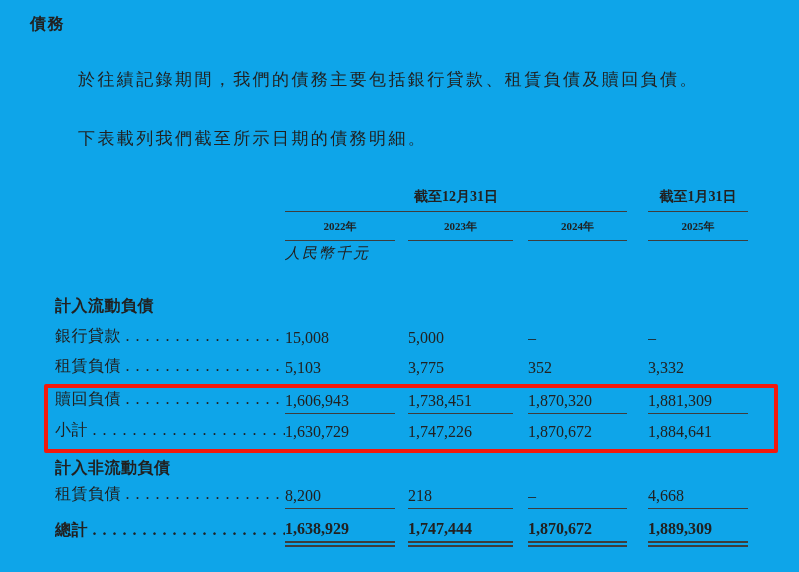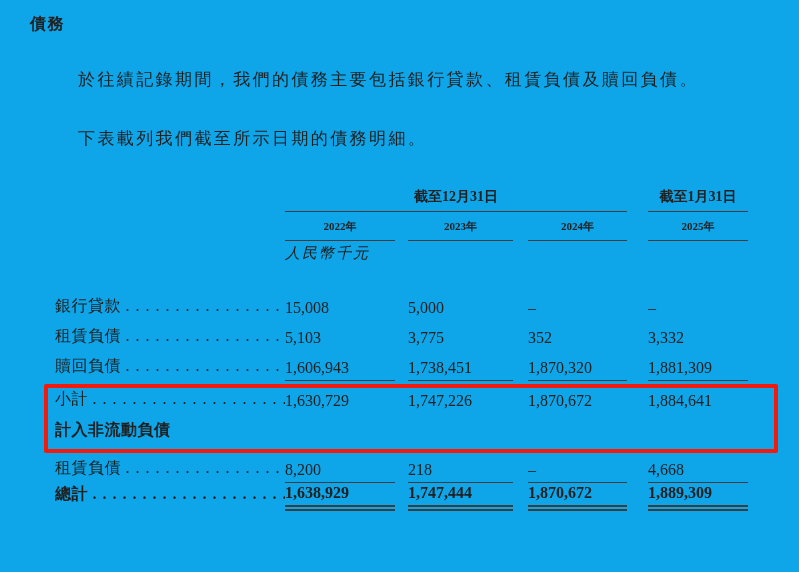--- a/index.html
+++ b/index.html
@@ -89,20 +89,23 @@
       </tr>
       <tr class="unit-row">
         <td></td>
         <td class="unit" colspan="7">人民幣千元</td>
       </tr>
       <tr class="spacer-row">
         <td colspan="8"></td>
       </tr>
     </thead>
     <tbody id="rows">
+        <tr class="section">
+          <td class="sec" colspan="8">計入流動負債</td>
+        </tr>
         <tr class="item">
           <td class="label-cell"><span>銀行貸款</span> <span class="dots">. . . . . . . . . . . . . . . . . . . . . . . . . . . . . .</span></td>
           <td class="num">15,008</td>
           <td></td>
           <td class="num">5,000</td>
           <td></td>
           <td class="num">–</td>
           <td></td>
           <td class="num">–</td>
         </tr>

